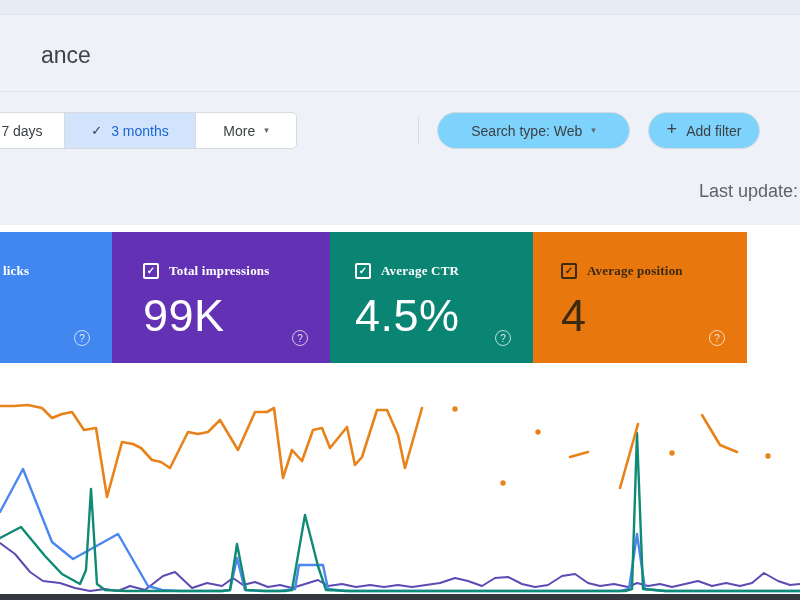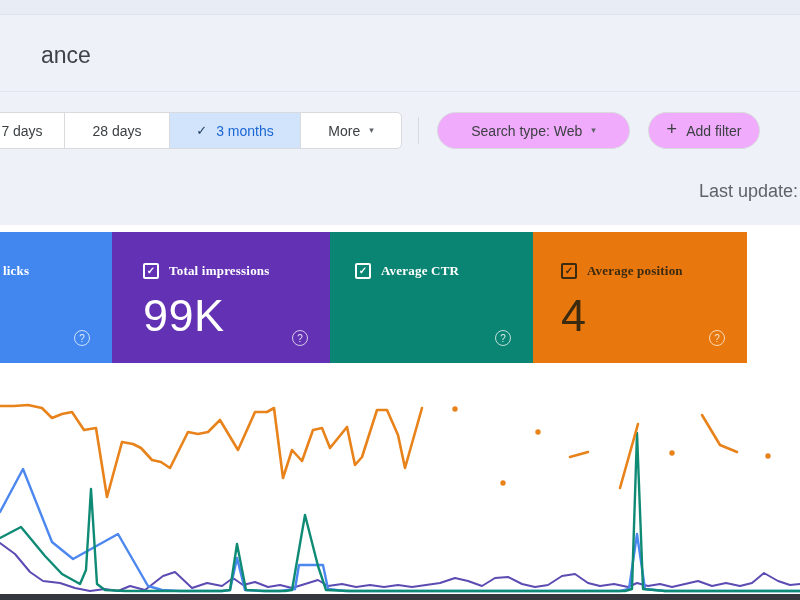--- a/index.html
+++ b/index.html
@@ -20,21 +20,21 @@
     font-size:14px;color:#3c4043;box-sizing:border-box;cursor:pointer;white-space:nowrap;}
   .seg-btn.w1{width:86px;}.seg-btn.w2{width:106px;}.seg-btn.w3{width:132px;}.seg-btn.w4{width:102px;border-radius:0 5px 5px 0;}
   .seg-btn.selected{background:#d2e3fc;color:#1a67d2;}
   .seg-btn .check{font-size:13px;color:#1d3c5e;}
   .caret{font-size:9px;color:#5f6368;line-height:1;}
 
   .toolbar-divider{position:absolute;left:418px;top:117px;width:1px;height:27px;background:#d8dade;}
 
   .pill{position:absolute;top:112px;height:37px;box-sizing:border-box;
     display:flex;align-items:center;justify-content:center;gap:9px;
-    background:#f0abfc;border:1px solid #d8dade;border-radius:19px;
+    background:#7dd3fc;border:1px solid #d8dade;border-radius:19px;
     font-size:14px;color:#3c4043;cursor:pointer;white-space:nowrap;}
   .pill-search{left:437px;width:193px;}
   .pill-add{left:648px;width:112px;}
   .plus{font-size:18px;color:#3c4043;margin-top:-2px;}
 
   .last-update{position:absolute;left:699px;top:181px;font-size:18px;color:#5f6368;white-space:nowrap;}
 
   .content{position:absolute;left:0;top:225px;width:800px;height:375px;background:#ffffff;}
 
   
@@ -62,23 +62,20 @@
 <body>
 
 <div class="top-strip"></div>
 
 <div class="page-title">ance</div>
 <div class="header-divider"></div>
 
 <div class="seg-group">
   <div class="seg-btn w1">
     <span>7 days</span>
-  </div>
-  <div class="seg-btn w2">
-    <span>28 days</span>
   </div>
   <div class="seg-btn w3 selected">
     <span class="check">✓</span>
     <span>3 months</span>
   </div>
   <div class="seg-btn w4">
     <span>More</span>
     <span class="caret">▾</span>
   </div>
 </div>
@@ -111,20 +108,21 @@
   </div>
   <div class="card-value">99K</div>
   <span class="help">?</span>
 </div>
 
 <div class="card card-ctr" style="background: rgb(11, 133, 115);">
   <div class="card-label">
     <span class="cb">✓</span>
     <span>Average CTR</span>
   </div>
+  <div class="card-value">4.5%</div>
   <span class="help">?</span>
 </div>
 
 <div class="card card-position" style="background: rgb(232, 119, 14); color: rgb(58, 42, 16);">
   <div class="card-label">
     <span class="cb">✓</span>
     <span>Average position</span>
   </div>
   <div class="card-value">4</div>
   <span class="help">?</span>

